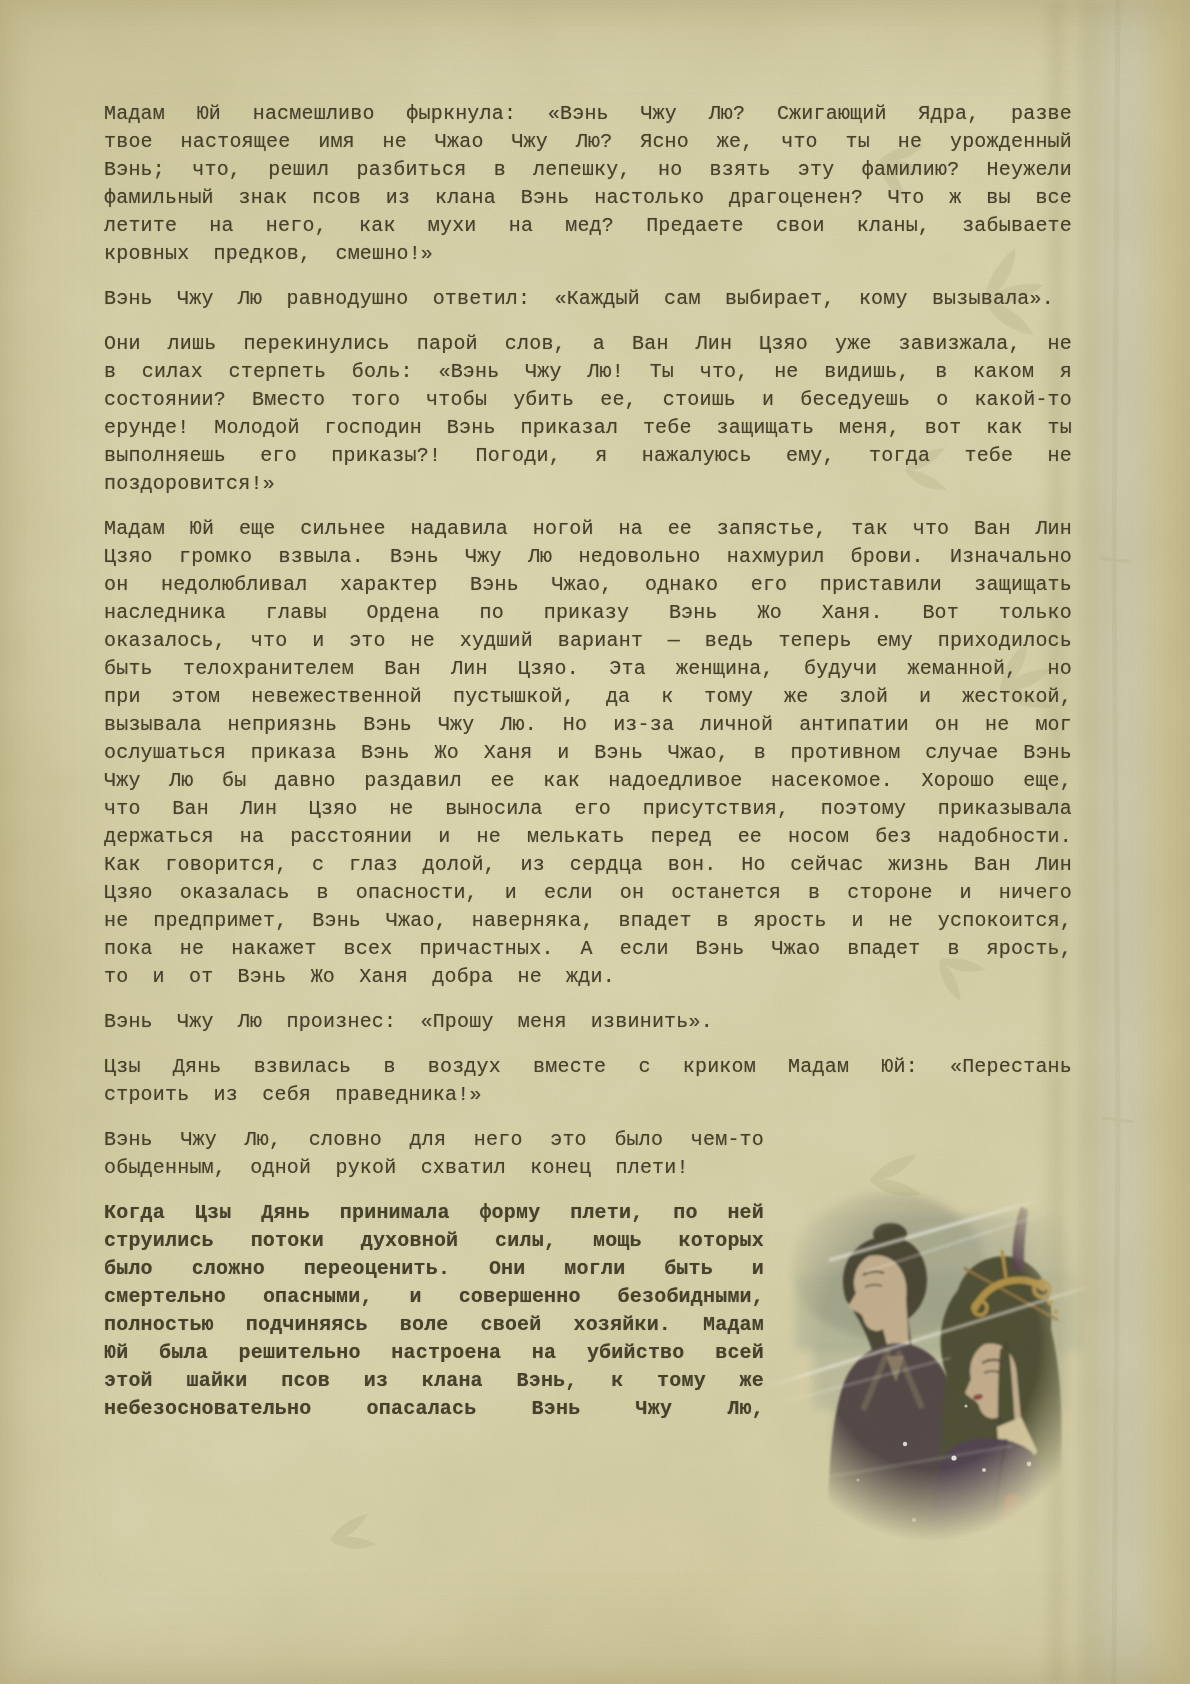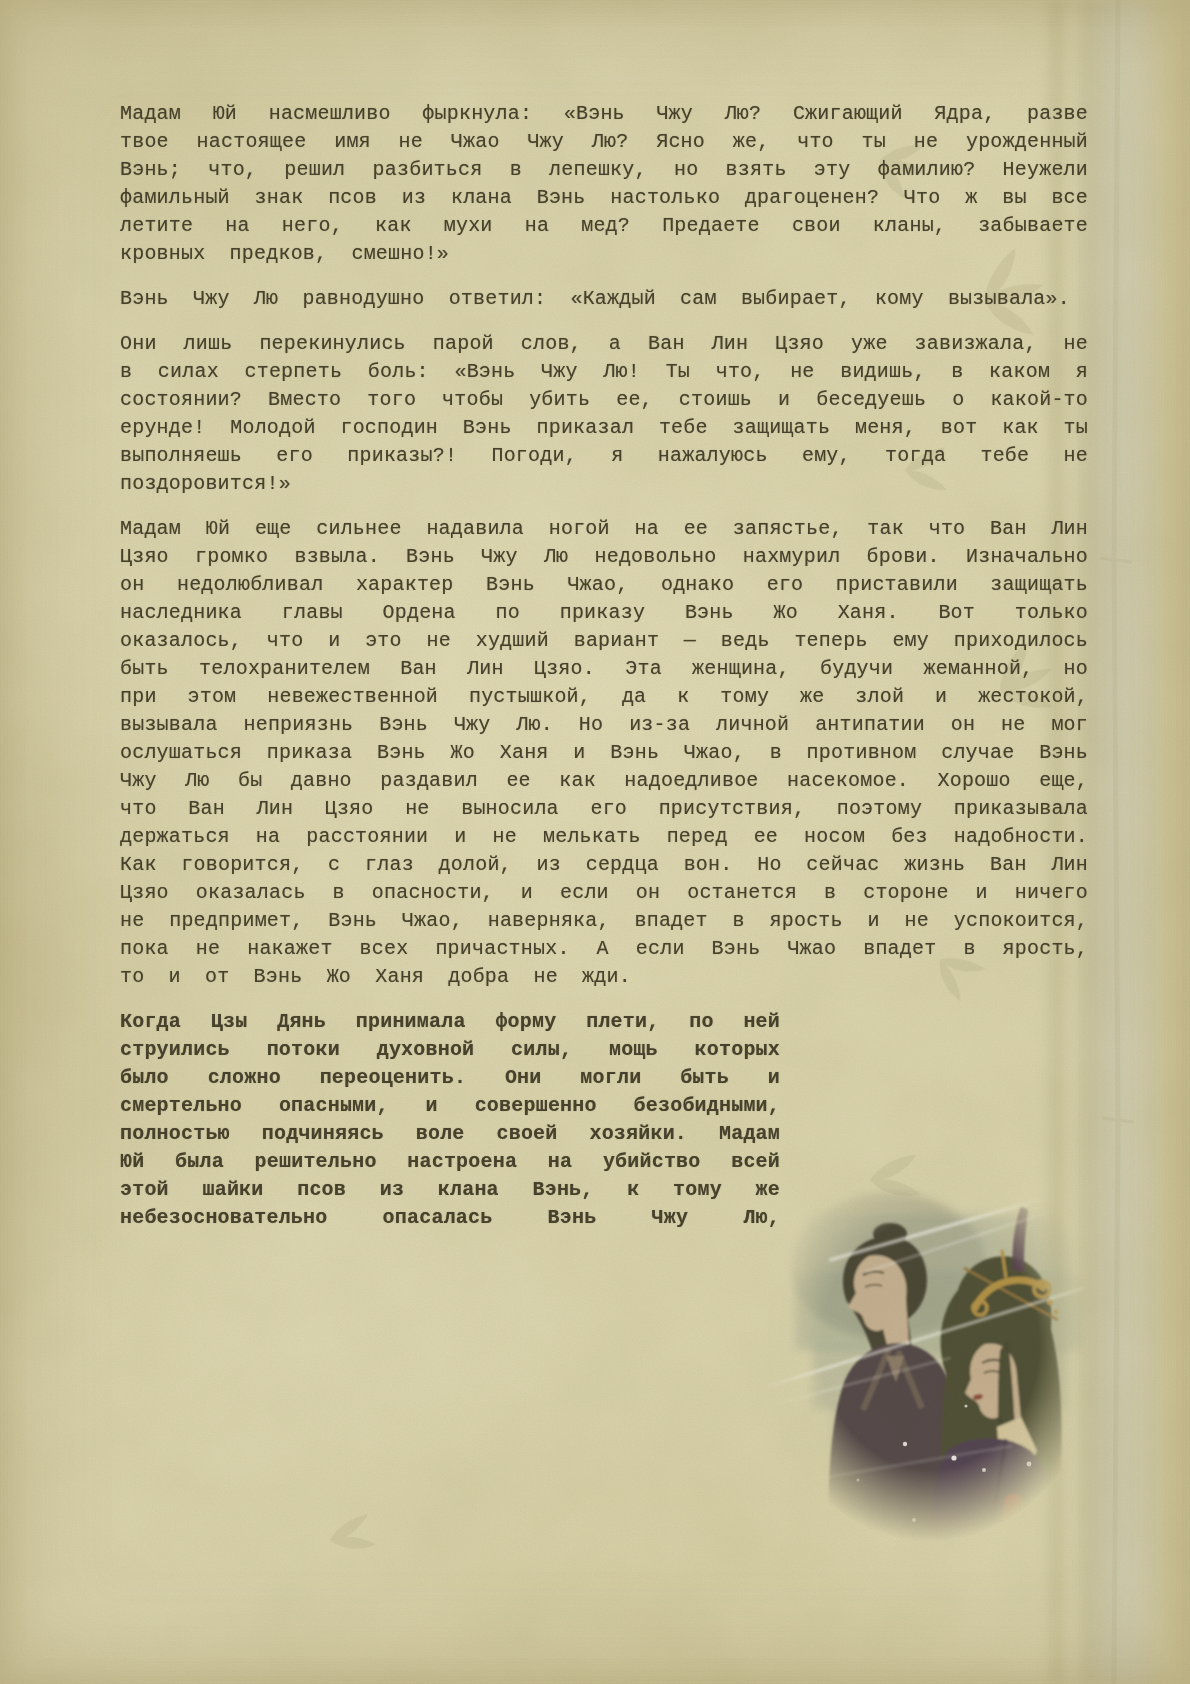--- a/index.html
+++ b/index.html
@@ -49,21 +49,21 @@
       rgba(196,184,130,0.25) 100%);
   }
   .illustration {
     position: absolute; left: 768px; top: 1148px;
     width: 352px; height: 446px; z-index: 2;
     -webkit-mask-image: radial-gradient(ellipse 62% 56% at 46% 44%, #000 50%, transparent 79%);
     mask-image: radial-gradient(ellipse 62% 56% at 46% 44%, #000 50%, transparent 79%);
   }
   .illustration svg { display: block; }
   .page-text {
-    position: absolute; left: 120px; top: 100px;
+    position: absolute; left: 104px; top: 100px;
     width: 968px; z-index: 3;
     font-size: 20px; line-height: 28px;
     color: #4a442e;
     text-align: justify;
     word-spacing: 12px;
     letter-spacing: 0.2px;
     text-shadow: 0 0 1px rgba(74,68,46,0.45);
   }
   .page-text p { margin: 0 0 17px 0; }
   .page-text p.narrow { width: 660px; }
@@ -202,20 +202,23 @@
       </g>
       <rect x="0" y="0" width="352" height="446" fill="#d8cfa8" opacity="0.12"></rect>
     </svg>
   </div>
 
   <div class="page-text">
     <p>Мадам Юй насмешливо фыркнула: «Вэнь Чжу Лю? Сжигающий Ядра, разве твое настоящее имя не Чжао Чжу Лю? Ясно же, что ты не урожденный Вэнь; что, решил разбиться в лепешку, но взять эту фамилию? Неужели фамильный знак псов из клана Вэнь настолько драгоценен? Что ж вы все летите на него, как мухи на мед? Предаете свои кланы, забываете кровных предков, смешно!»</p>
     <p>Вэнь Чжу Лю равнодушно ответил: «Каждый сам выбирает, кому вызывала».</p>
     <p>Они лишь перекинулись парой слов, а Ван Лин Цзяо уже завизжала, не в силах стерпеть боль: «Вэнь Чжу Лю! Ты что, не видишь, в каком я состоянии? Вместо того чтобы убить ее, стоишь и беседуешь о какой-то ерунде! Молодой господин Вэнь приказал тебе защищать меня, вот как ты выполняешь его приказы?! Погоди, я нажалуюсь ему, тогда тебе не поздоровится!»</p>
     <p>Мадам Юй еще сильнее надавила ногой на ее запястье, так что Ван Лин Цзяо громко взвыла. Вэнь Чжу Лю недовольно нахмурил брови. Изначально он недолюбливал характер Вэнь Чжао, однако его приставили защищать наследника главы Ордена по приказу Вэнь Жо Ханя. Вот только оказалось, что и это не худший вариант — ведь теперь ему приходилось быть телохранителем Ван Лин Цзяо. Эта женщина, будучи жеманной, но при этом невежественной пустышкой, да к тому же злой и жестокой, вызывала неприязнь Вэнь Чжу Лю. Но из-за личной антипатии он не мог ослушаться приказа Вэнь Жо Ханя и Вэнь Чжао, в противном случае Вэнь Чжу Лю бы давно раздавил ее как надоедливое насекомое. Хорошо еще, что Ван Лин Цзяо не выносила его присутствия, поэтому приказывала держаться на расстоянии и не мелькать перед ее носом без надобности. Как говорится, с глаз долой, из сердца вон. Но сейчас жизнь Ван Лин Цзяо оказалась в опасности, и если он останется в стороне и ничего не предпримет, Вэнь Чжао, наверняка, впадет в ярость и не успокоится, пока не накажет всех причастных. А если Вэнь Чжао впадет в ярость, то и от Вэнь Жо Ханя добра не жди.</p>
+    <p>Вэнь Чжу Лю произнес: «Прошу меня извинить».</p>
+    <p>Цзы Дянь взвилась в воздух вместе с криком Мадам Юй: «Перестань строить из себя праведника!»</p>
+    <p class="narrow">Вэнь Чжу Лю, словно для него это было чем-то обыденным, одной рукой схватил конец плети!</p>
     <p class="narrow stretch-last">Когда Цзы Дянь принимала форму плети, по ней струились потоки духовной силы, мощь которых было сложно переоценить. Они могли быть и смертельно опасными, и совершенно безобидными, полностью подчиняясь воле своей хозяйки. Мадам Юй была решительно настроена на убийство всей этой шайки псов из клана Вэнь, к тому же небезосновательно опасалась Вэнь Чжу Лю,</p>
   </div>
 
   <svg class="layer grain" width="1190" height="1684" aria-hidden="true">
     <defs>
       <filter id="grainF" x="0" y="0" width="100%" height="100%">
         <feTurbulence type="fractalNoise" baseFrequency="0.8" numOctaves="2" seed="7"></feTurbulence>
         <feColorMatrix type="matrix" values="0 0 0 0 0.38  0 0 0 0 0.35  0 0 0 0 0.22  0 0 0 0.45 0"></feColorMatrix>
       </filter>
       <filter id="blotchF" x="0" y="0" width="100%" height="100%">

